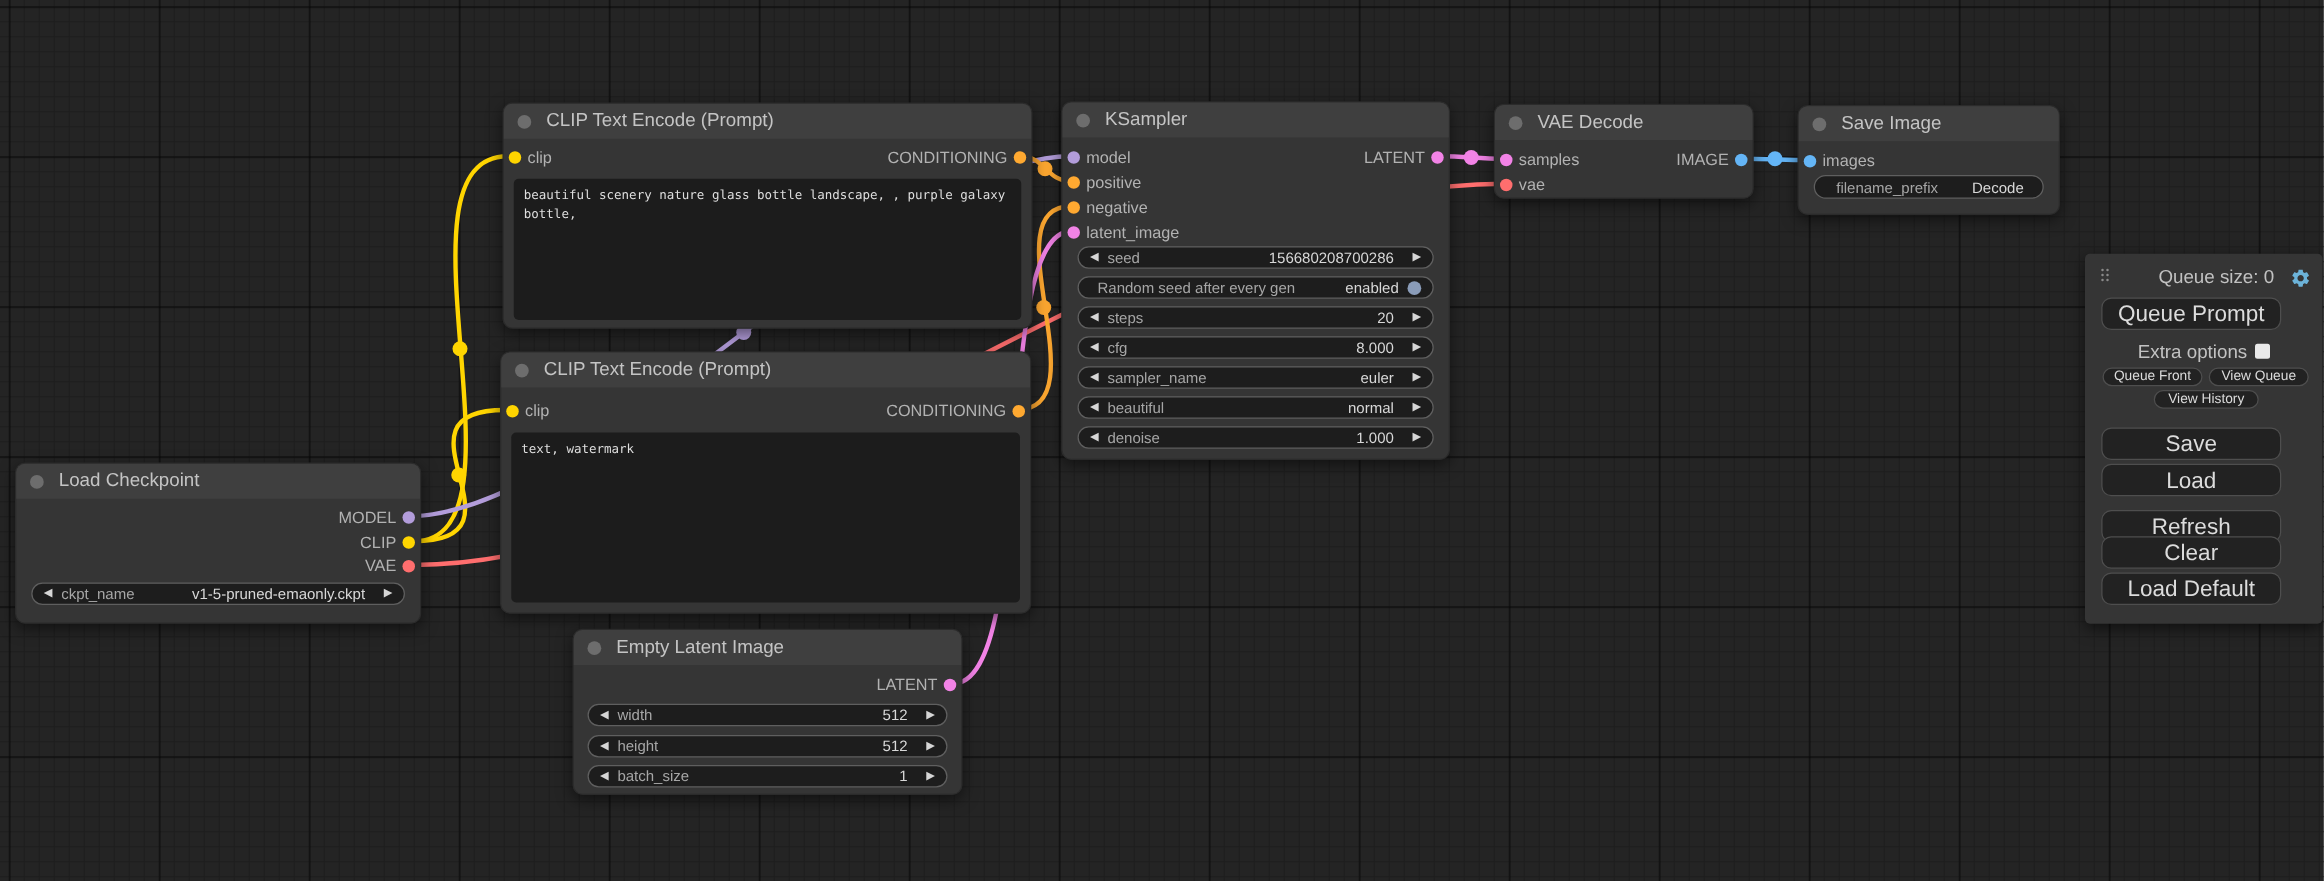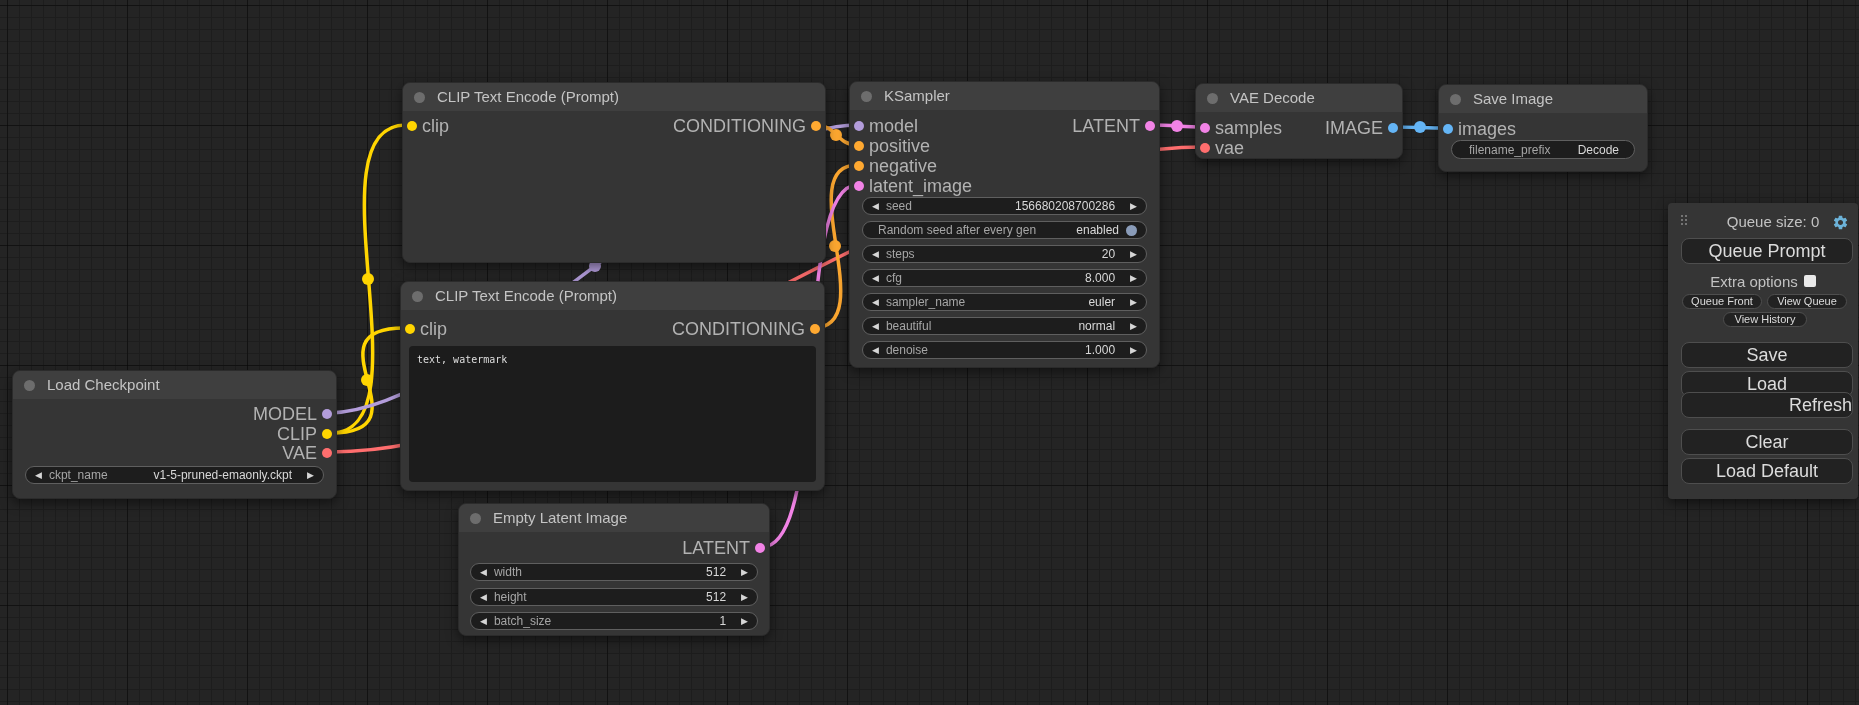--- a/index.html
+++ b/index.html
@@ -12,21 +12,21 @@
       linear-gradient(90deg,#1d1d1d 1px, transparent 1px);
     background-size:120px 120px,120px 120px,12px 12px,12px 12px;
     background-position:7px 5px;}
   #wires{position:absolute;left:0;top:0;z-index:1;}
   .node{position:absolute;background:#353535;border-radius:8px;z-index:2;
     box-shadow:0 4px 12px rgba(0,0,0,.5);border:1px solid #2b2b2b;box-sizing:border-box;}
   .node-title{position:absolute;left:0;right:0;top:0;height:28px;background:#3f3f3f;
     border-radius:7px 7px 0 0;color:#c4c4c4;font-size:15px;line-height:28px;padding-left:34px;
     white-space:nowrap;overflow:hidden;}
   .tdot{position:absolute;left:11px;top:9px;width:11px;height:11px;border-radius:50%;background:#6d6d6d;}
-  .port{position:absolute;height:20px;line-height:20px;font-size:18px;color:#b2b2b2;white-space:nowrap;}
+  .port{position:absolute;height:20px;line-height:20px;font-size:13px;color:#b2b2b2;white-space:nowrap;}
   .port.in{left:0;padding-left:19px;}
   .port.out{right:0;padding-right:19px;text-align:right;}
   .pdot{position:absolute;top:5px;width:10px;height:10px;border-radius:50%;}
   .port.in  .pdot{left:4px;}
   .port.out .pdot{right:4px;}
   .c-model{background:#B39DDB;} .c-clip{background:#FFD500;} .c-vae{background:#FF6E6E;}
   .c-cond{background:#FFA931;} .c-latent{background:#F283E6;} .c-image{background:#64B5F6;}
   .widget{position:absolute;height:18px;background:#1d1d1d;border:1px solid #5f5f5f;border-radius:10px;
     display:flex;align-items:center;font-size:12px;color:#c9c9c9;padding:0 9px;gap:7px;box-sizing:border-box;}
   .warrow{font-family:"DejaVu Sans",sans-serif;font-size:9px;color:#d6d6d6;line-height:16px;}
@@ -38,21 +38,21 @@
     font-family:"DejaVu Sans Mono",monospace;font-size:10px;line-height:15px;
     padding:6px 8px;white-space:pre-wrap;box-sizing:border-box;}
   
   #queue-panel{position:absolute;left:1668px;top:203px;width:190px;height:296px;background:#353535;
     border-radius:4px;z-index:3;box-shadow:0 4px 12px rgba(0,0,0,.55);}
   .qheader{position:absolute;top:8px;left:0;right:0;height:22px;}
   .qsize{position:absolute;left:0;right:0;text-align:center;color:#c2c2c2;font-size:15px;line-height:22px;margin-left:20px;}
   .qhandle{position:absolute;left:13px;top:4px;width:9px;display:flex;flex-wrap:wrap;gap:2px;}
   .qhandle span{width:2px;height:2px;background:#8a8a8a;border-radius:50%;}
   .qgear{position:absolute;right:9px;top:3px;width:17px;height:17px;}
-  .qbtn{position:absolute;left:13px;width:172px;background:#222;border:1px solid #4e4e4e;border-radius:8px;
+  .qbtn{position:absolute;left:13px;width:144px;background:#222;border:1px solid #4e4e4e;border-radius:8px;
     color:#dcdcdc;text-align:center;box-sizing:border-box;cursor:pointer;}
   .qbtn.big{height:26px;font-size:18px;line-height:24px;}
   .qbtn.small{border-radius:10px;font-size:11px;height:15px;line-height:13px;width:auto;}
   .extra-row{position:absolute;top:70px;left:0;right:0;height:16px;display:flex;align-items:center;
     justify-content:center;gap:6px;color:#c2c2c2;font-size:15px;}
   .checkbox{width:12px;height:12px;background:#e9e9e9;border-radius:2px;}
 </style>
 </head>
 <body>
 
@@ -114,20 +114,22 @@
     <span>CLIP Text Encode (Prompt)</span>
   </div>
   <div class="port in" style="top:33px;">
     <span class="pdot c-clip"></span>
     <span>clip</span>
   </div>
   <div class="port out" style="top:33px;">
     <span>CONDITIONING</span>
     <span class="pdot c-cond"></span>
   </div>
+  <div class="textbox" style="left:8px;right:8px;top:60px;height:113px;">beautiful scenery nature glass bottle landscape, , purple galaxy
+bottle,</div>
 </div>
 
 <div class="node" style="left:400px;top:281px;width:425px;height:210px;">
   <div class="node-title">
     <span class="tdot"></span>
     <span>CLIP Text Encode (Prompt)</span>
   </div>
   <div class="port in" style="top:37px;">
     <span class="pdot c-clip"></span>
     <span>clip</span>
@@ -288,16 +290,16 @@
   <div class="qbtn big" style="top:35px;height:26px;font-size:18px;">Queue Prompt</div>
   <div class="extra-row">
     <span>Extra options</span>
     <span class="checkbox"></span>
   </div>
   <div class="qbtn small" style="left:14px;top:91px;width:80px;">Queue Front</div>
   <div class="qbtn small" style="left:99px;top:91px;width:80px;">View Queue</div>
   <div class="qbtn small" style="left:55px;top:109px;width:84px;">View History</div>
   <div class="qbtn big" style="top:139px;">Save</div>
   <div class="qbtn big" style="top:168px;">Load</div>
-  <div class="qbtn big" style="top:189px;text-align:right;">Refresh</div>
+  <div class="qbtn big" style="top:205px;">Refresh</div>
   <div class="qbtn big" style="top:226px;">Clear</div>
   <div class="qbtn big" style="top:255px;">Load Default</div>
 </div>
 
 </body></html>

